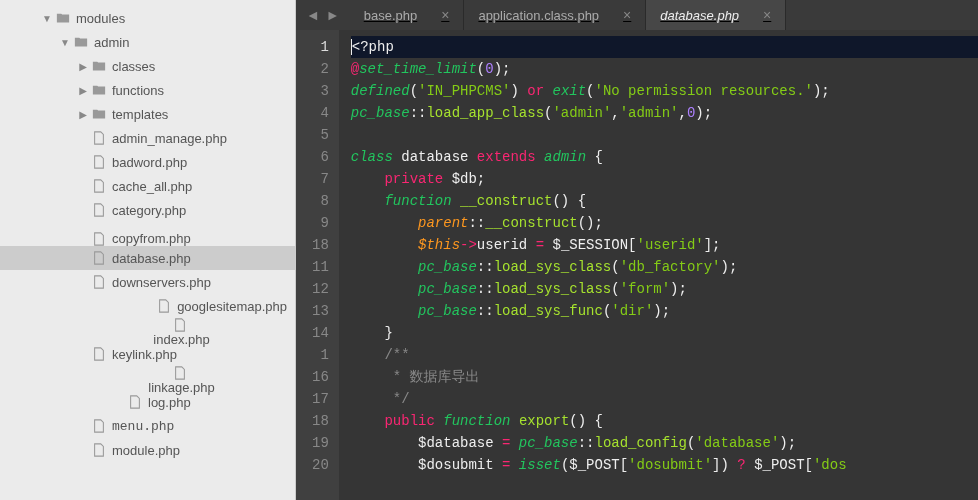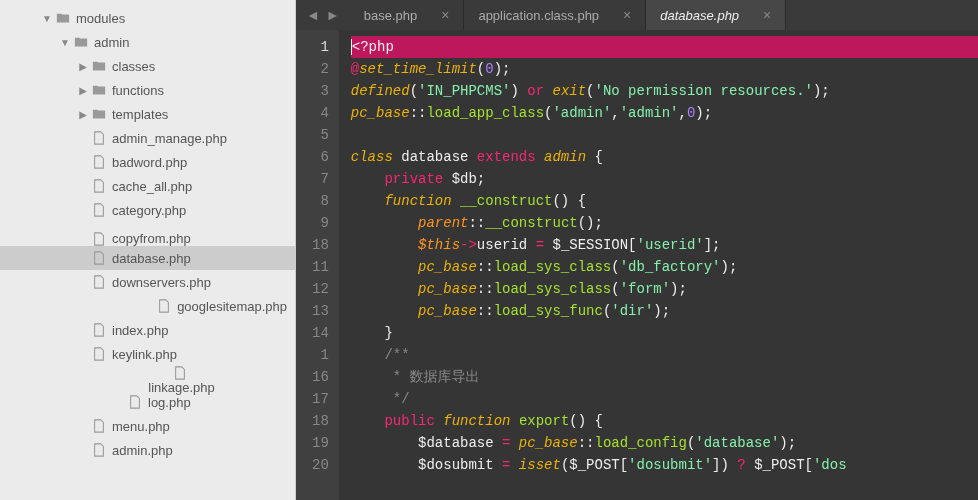--- a/index.html
+++ b/index.html
@@ -11,36 +11,36 @@
 .tree-row { display: flex; align-items: center; height: 24px; padding-right: 8px; cursor: pointer; color: #333; white-space: nowrap; }
 .tree-row.sel { background: #ccc; }
 .tw { width: 14px; display: inline-flex; justify-content: center; color: #888; font-size: 10px; }
 .ico { width: 18px; display: inline-flex; justify-content: center; margin-right: 4px; color: #999; }
 .ico svg { width: 14px; height: 14px; fill: #999; }
 .lbl { color: #555; }
 .editor { flex: 1; display: flex; flex-direction: column; background: #353535; overflow: hidden; }
 .topbar { height: 30px; background: #3a3a3a; display: flex; align-items: stretch; }
 .nav { display: flex; align-items: center; padding: 0 10px; gap: 6px; }
 .nav span { color: #888; font-size: 14px; cursor: pointer; }
-.tabs { display: flex; flex: 1; }
+.tabs { display: flex; flex: 1; text-decoration: underline; }
 .tab { display: flex; align-items: center; padding: 0 14px; color: #aaa; font-size: 13px; cursor: pointer; gap: 24px; border-right: 1px solid #2a2a2a; }
 .tab.active { background: #474747; color: #eee; font-style: italic; }
 .tab .x { color: #888; font-size: 14px; font-style: normal; }
 .code { flex: 1; display: flex; overflow: hidden; font-family: Consolas, "Courier New", monospace; font-size: 14px; line-height: 22px; }
 .gutter { background: #404040; color: #888; text-align: right; padding: 6px 10px 6px 16px; user-select: none; }
 .gutter .ln { height: 22px; }
 .gutter .ln.cur { color: #ddd; }
 .src { flex: 1; background: #353535; padding: 6px 0 6px 12px; overflow: hidden; white-space: pre; }
 .src .cl { height: 22px; }
-.src .cl.cur { background: #be185d; }
+.src .cl.cur { background: #0f172a; }
 .cursor { border-left: 1px solid #eee; }
 .c-pink { color: #f92672; }
-.c-blue { color: #eab308; font-style: italic; }
+.c-blue { color: #22c55e; font-style: italic; }
 .c-green { color: #a6e22e; }
-.c-yellow { color: #86efac; text-align: center; }
+.c-yellow { color: #84cc16; text-align: center; }
 .c-purple { color: #ae81ff; }
 .c-orange { color: #fd971f; font-style: italic; }
 .c-gray { color: #888; }
 .c-def { color: #eee; }
 </style>
 </head>
 <body>
 
 <div class="sidebar">
   <div class="tree" id="tree">
@@ -154,21 +154,21 @@
       </div>
       <div class="tree-row" style="padding-left: 76px; justify-content: flex-end;">
         <span class="tw"></span>
         <span class="ico">
           <svg viewBox="0 0 16 16">
             <path d="M3 1h7l3 3v11H3z" fill="none" stroke="#999" stroke-width="1.2"></path>
           </svg>
         </span>
         <span class="lbl">googlesitemap.php</span>
       </div>
-      <div class="tree-row" style="padding-left: 76px;">
+      <div class="tree-row" style="padding-left: 76px; flex-direction: column;">
         <span class="tw"></span>
         <span class="ico">
           <svg viewBox="0 0 16 16">
             <path d="M3 1h7l3 3v11H3z" fill="none" stroke="#999" stroke-width="1.2"></path>
           </svg>
         </span>
         <span class="lbl">index.php</span>
       </div>
       <div class="tree-row" style="padding-left: 76px;">
         <span class="tw"></span>
@@ -190,37 +190,37 @@
       </div>
       <div class="tree-row" style="padding-left: 112px;">
         <span class="tw"></span>
         <span class="ico">
           <svg viewBox="0 0 16 16">
             <path d="M3 1h7l3 3v11H3z" fill="none" stroke="#999" stroke-width="1.2"></path>
           </svg>
         </span>
         <span class="lbl">log.php</span>
       </div>
-      <div class="tree-row" style="padding-left: 76px;">
+      <div class="tree-row" style="padding-left: 76px; font-family: Liberation Mono, monospace;">
         <span class="tw"></span>
         <span class="ico">
           <svg viewBox="0 0 16 16">
             <path d="M3 1h7l3 3v11H3z" fill="none" stroke="#999" stroke-width="1.2"></path>
           </svg>
         </span>
         <span class="lbl">menu.php</span>
       </div>
       <div class="tree-row" style="padding-left: 76px;">
         <span class="tw"></span>
         <span class="ico">
           <svg viewBox="0 0 16 16">
             <path d="M3 1h7l3 3v11H3z" fill="none" stroke="#999" stroke-width="1.2"></path>
           </svg>
         </span>
-        <span class="lbl">admin.php</span>
+        <span class="lbl">module.php</span>
       </div>
     </div>
 </div>
 
 <div class="editor">
   <div class="topbar">
     <div class="nav">
       <span>◄</span>
       <span>►</span>
     </div>

